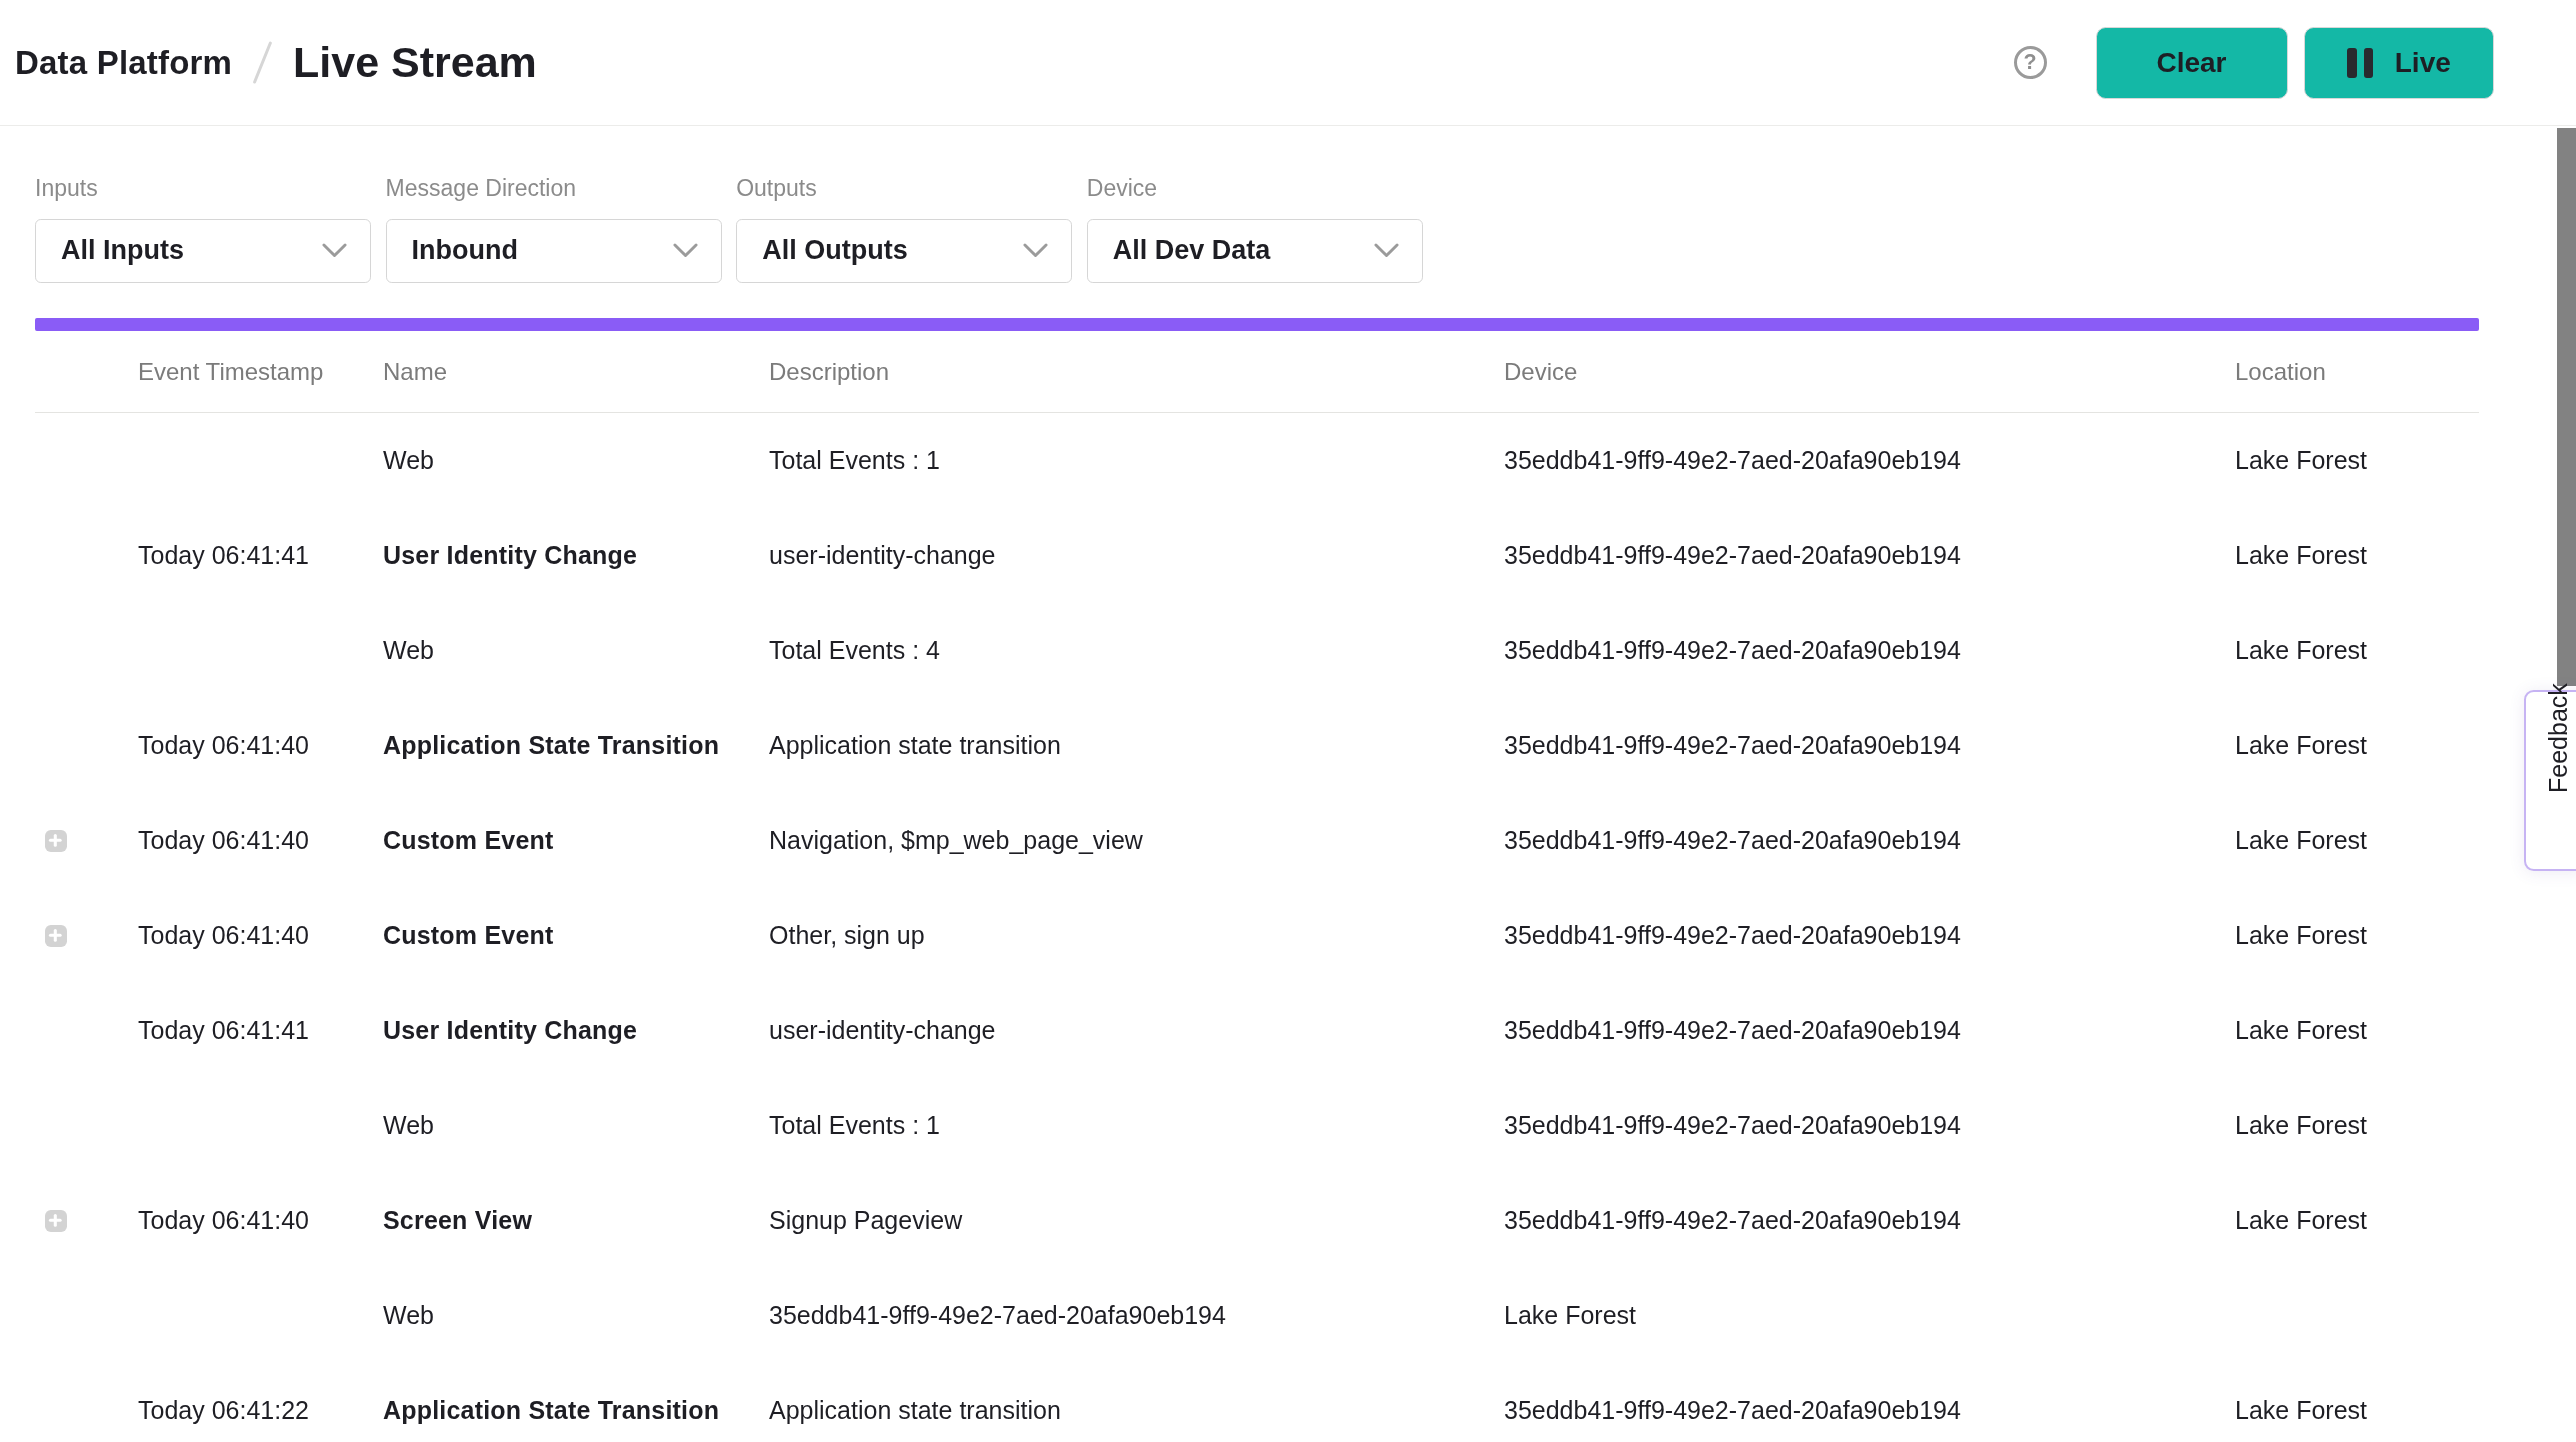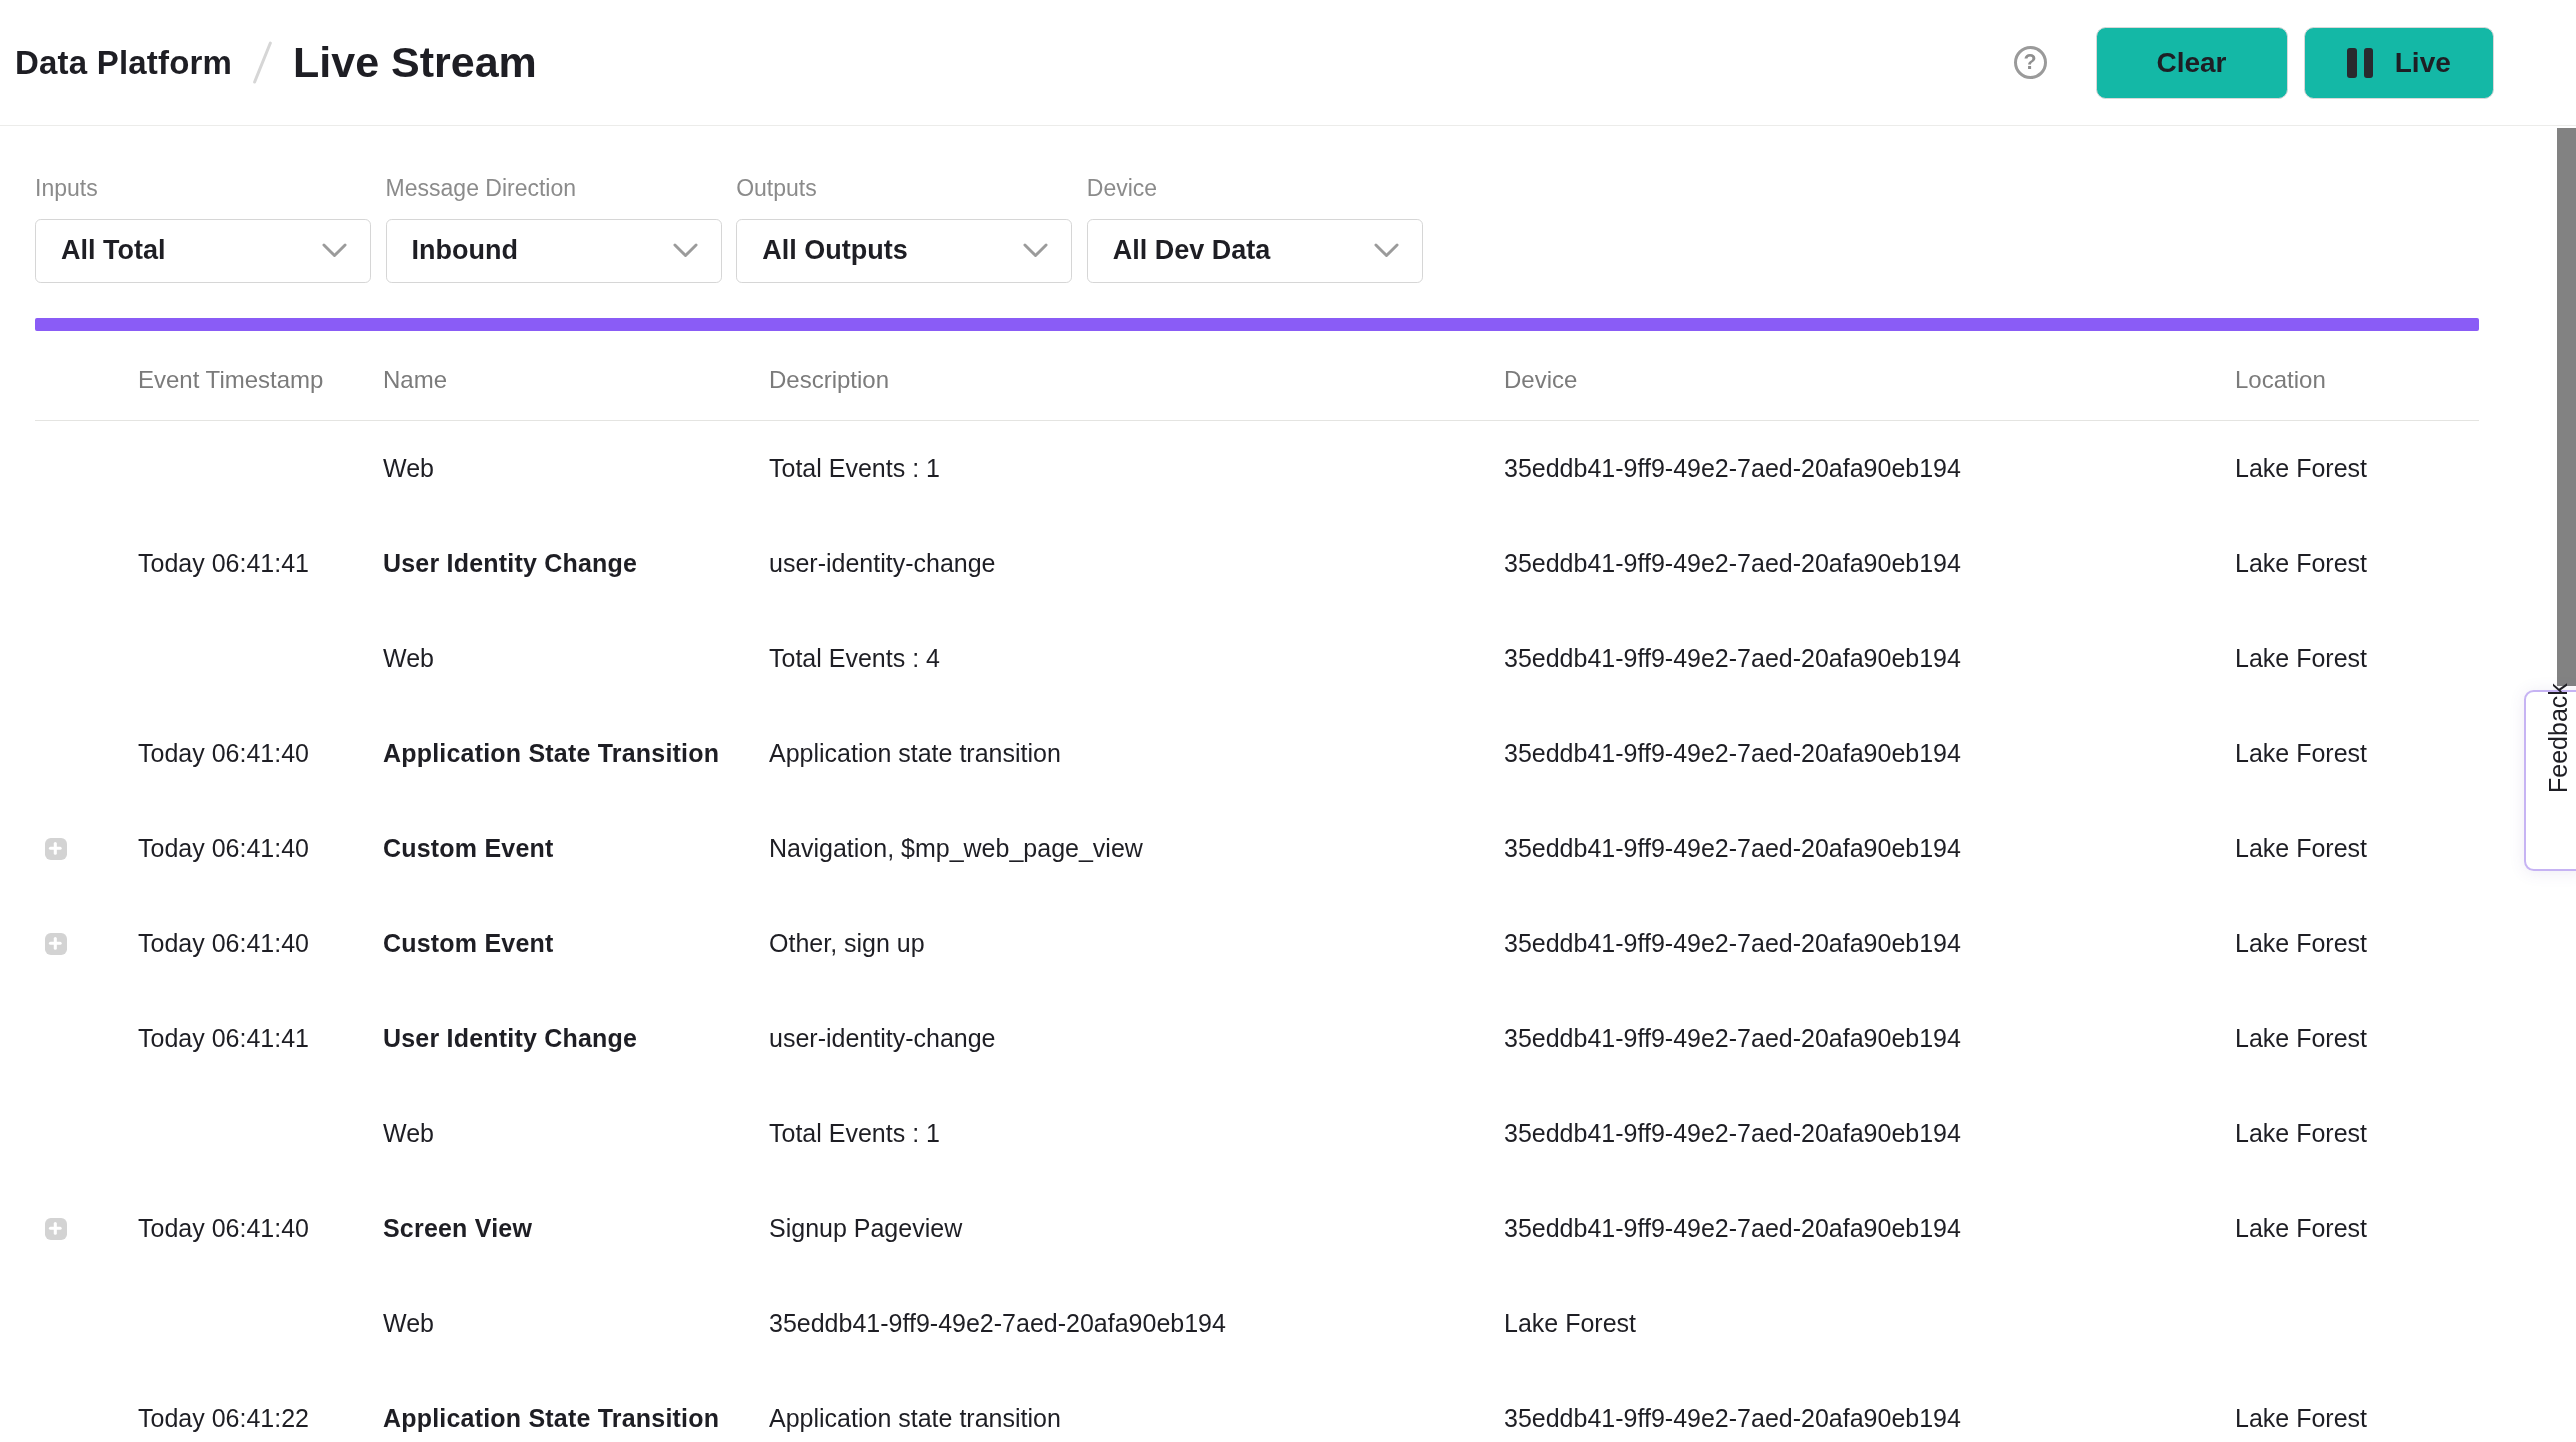--- a/index.html
+++ b/index.html
@@ -38,21 +38,21 @@
   .dropdown-value { font-size:27px; font-weight:700; }
   .chevron svg { display:block; }
 
   
   .stream-bar { margin:35px 0 0 35px; width:2444px; height:13.6px; border-radius:1.9px; }
 
   
   .table { margin-left:35px; width:2444px; }
   .thead, .trow { display:grid;
     grid-template-columns:103px 245px 386px 735px 731px 1fr; align-items:center; }
-  .thead { height:82px; border-bottom:1.9px solid #e4e4e1;margin-top:8px; }
+  .thead { height:82px; border-bottom:1.9px solid #e4e4e1; }
   .th { font-size:24px; color:#7b7b7b; font-weight:400; }
   .trow { height:95px; cursor:pointer; }
   .td { font-size:25px; color:#1e1e24; white-space:nowrap; overflow:hidden; }
   .td.name-bold { font-weight:700; letter-spacing:0.2px; }
   .expand-btn { width:22px; height:22px; margin-left:9.7px; background:#d3d3d3;
     border:none; border-radius:5.8px; display:flex; align-items:center;
     justify-content:center; cursor:pointer; padding:0; }
   .expand-btn svg { display:block; }
   .hidden-expand { visibility:hidden; }
 
@@ -87,21 +87,21 @@
         </span>
       <span>Live</span>
     </button>
   </div>
 </div>
 
 <div class="filters">
   <div class="filter-group">
     <div class="filter-label">Inputs</div>
     <div class="dropdown">
-      <span class="dropdown-value">All Total</span>
+      <span class="dropdown-value">All Inputs</span>
       <span class="chevron">
         <svg width="25" height="15.5" viewBox="0 0 26 16">
             <polyline points="2,2 13,13 24,2" fill="none" stroke="#9b9b9b" stroke-width="3" stroke-linecap="round" stroke-linejoin="round"></polyline>
           </svg>
       </span>
     </div>
   </div>
   <div class="filter-group">
     <div class="filter-label">Message Direction</div>
     <div class="dropdown">

